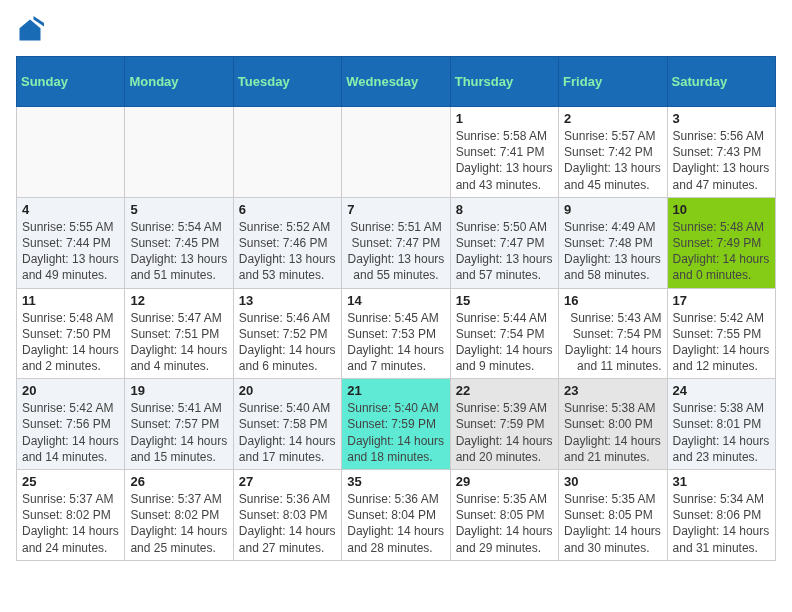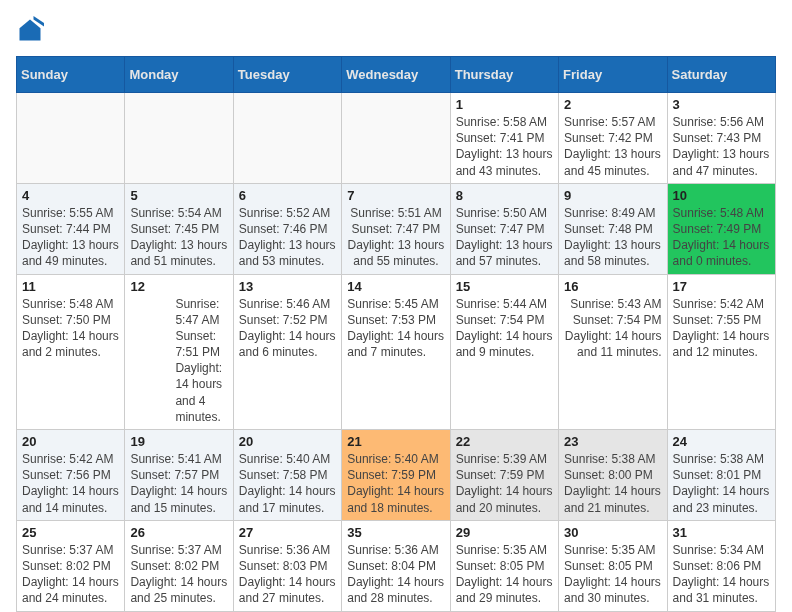--- a/index.html
+++ b/index.html
@@ -53,23 +53,23 @@
       font-size: 15px;
       color: #555;
     }
     .calendar {
       width: 100%;
       border-collapse: collapse;
       border: 1px solid #ccc;
     }
     .calendar th {
       background: #1a6bb5;
-      color: #e5e5e5;
+      color: #86efac;
       font-size: 13px;
-      padding: 10px 4px;
+      padding: 17px 4px;
       text-align: left;
       border: 1px solid #1558a0;
       font-weight: bold;
     }
     .calendar td {
       vertical-align: top;
       border: 1px solid #ccc;
       padding: 4px 5px;
       width: 108px;
       min-height: 80px;
@@ -186,44 +186,44 @@
         </td>
         <td style="background: rgb(240, 244, 248);">
           <div class="day-num">8</div>
           <div class="day-detail" style="white-space: pre-line;">Sunrise: 5:50 AM
 Sunset: 7:47 PM
 Daylight: 13 hours
 and 57 minutes.</div>
         </td>
         <td style="background: rgb(240, 244, 248);">
           <div class="day-num">9</div>
-          <div class="day-detail" style="white-space: pre-line;">Sunrise: 8:49 AM
+          <div class="day-detail" style="white-space: pre-line;">Sunrise: 4:49 AM
 Sunset: 7:48 PM
 Daylight: 13 hours
 and 58 minutes.</div>
         </td>
-        <td style="background: #22c55e;">
+        <td style="background: #84cc16;">
           <div class="day-num">10</div>
           <div class="day-detail" style="white-space: pre-line;">Sunrise: 5:48 AM
 Sunset: 7:49 PM
 Daylight: 14 hours
 and 0 minutes.</div>
         </td>
       </tr>
       <tr>
         <td>
           <div class="day-num">11</div>
           <div class="day-detail" style="white-space: pre-line;">Sunrise: 5:48 AM
 Sunset: 7:50 PM
 Daylight: 14 hours
 and 2 minutes.</div>
         </td>
         <td>
           <div class="day-num">12</div>
-          <div class="day-detail" style="white-space: pre-line; margin-left: 45px;">Sunrise: 5:47 AM
+          <div class="day-detail" style="white-space: pre-line;">Sunrise: 5:47 AM
 Sunset: 7:51 PM
 Daylight: 14 hours
 and 4 minutes.</div>
         </td>
         <td>
           <div class="day-num">13</div>
           <div class="day-detail" style="white-space: pre-line;">Sunrise: 5:46 AM
 Sunset: 7:52 PM
 Daylight: 14 hours
 and 6 minutes.</div>
@@ -272,21 +272,21 @@
 Daylight: 14 hours
 and 15 minutes.</div>
         </td>
         <td style="background: rgb(240, 244, 248);">
           <div class="day-num">20</div>
           <div class="day-detail" style="white-space: pre-line;">Sunrise: 5:40 AM
 Sunset: 7:58 PM
 Daylight: 14 hours
 and 17 minutes.</div>
         </td>
-        <td style="background: #fdba74; margin-top: 48px;">
+        <td style="background: #5eead4; margin-top: 48px;">
           <div class="day-num">21</div>
           <div class="day-detail" style="white-space: pre-line;">Sunrise: 5:40 AM
 Sunset: 7:59 PM
 Daylight: 14 hours
 and 18 minutes.</div>
         </td>
         <td style="background: #e5e5e5;">
           <div class="day-num">22</div>
           <div class="day-detail" style="white-space: pre-line;">Sunrise: 5:39 AM
 Sunset: 7:59 PM

